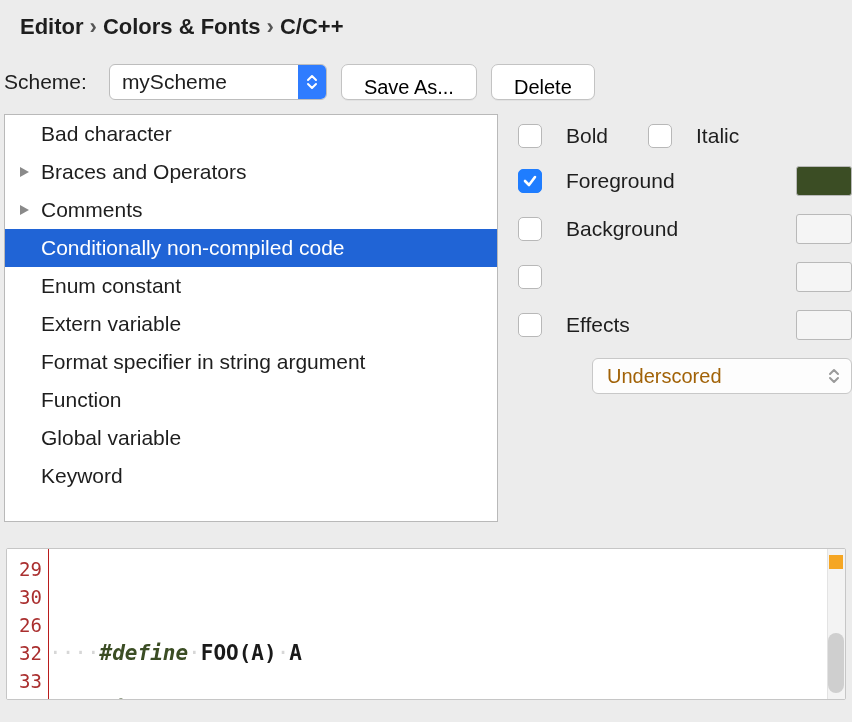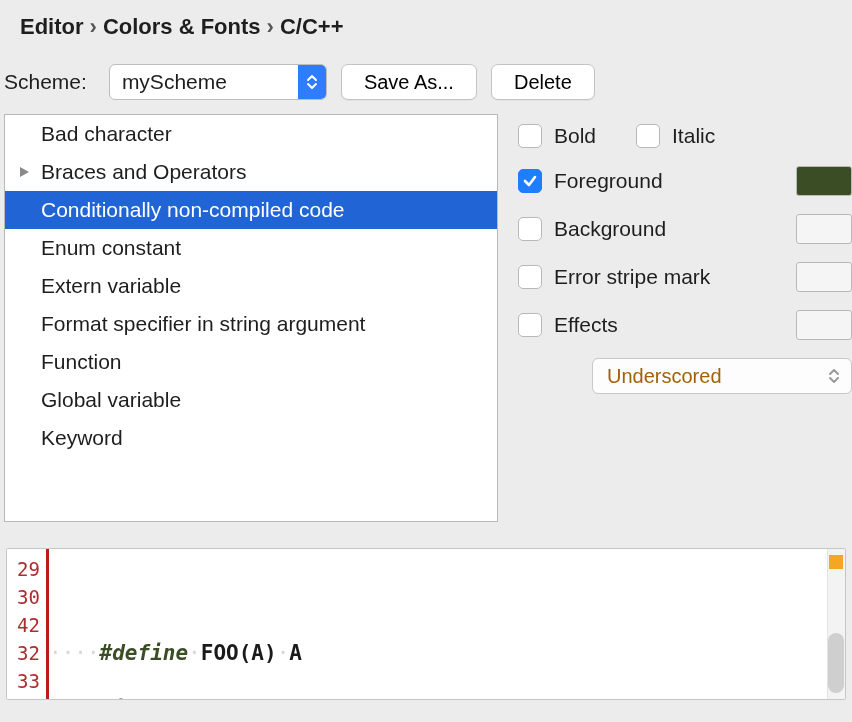--- a/index.html
+++ b/index.html
@@ -54,21 +54,21 @@
   .select-caret svg { display:block; }
 
   .btn {
     background: #ffffff;
     border: 1px solid #c3c3c3;
     border-radius: 7px;
     height: 36px;
     padding: 0 22px;
     font-size: 20px;
     display: inline-flex;
-    align-items: center;
+    align-items: flex-end;
     cursor: pointer;
     box-shadow: 0 1px 0 rgba(0,0,0,0.04);
   }
 
   .mid {
     display: flex;
     gap: 16px;
     padding: 0 0 0 4px;
   }
 
@@ -106,21 +106,21 @@
   }
   .attr-row1 {
     display: flex;
     align-items: center;
     gap: 40px;
     padding-left: 4px;
   }
   .chk {
     display: flex;
     align-items: center;
-    gap: 12px;
+    gap: 24px;
   }
   .chk-box {
     width: 24px; height: 24px;
     border: 1px solid #b8b8b8;
     border-radius: 5px;
     background: #fff;
     display: flex;
     align-items: center;
     justify-content: center;
   }
@@ -167,21 +167,21 @@
     border-radius: 2px;
     height: 152px;
     display: flex;
     font-family: Menlo, Consolas, monospace;
     font-size: 21px;
     position: relative;
     overflow: hidden;
   }
   .gutter {
     background: #ffffff;
-    border-right: 3px solid #b91c1c;
+    border-right: 1px solid #b91c1c;
     width: 42px;
     text-align: right;
     color: #aa2f2f;
     padding: 6px 6px 0 0;
     line-height: 28px;
     font-family: Menlo, Consolas, monospace;
     font-size: 19px;
   }
   .code {
     padding: 6px 0 0 0;
@@ -251,20 +251,28 @@
         <span class="spacer"></span>
         <span class="txt">Bad character</span>
       </div>
     <div class="li">
         <span class="tri">
           <svg width="11" height="12">
             <path d="M1 1 L10 6 L1 11 Z" fill="#8a8a8a"></path>
           </svg>
         </span>
         <span class="txt">Braces and Operators</span>
+      </div>
+    <div class="li">
+        <span class="tri">
+          <svg width="11" height="12">
+            <path d="M1 1 L10 6 L1 11 Z" fill="#8a8a8a"></path>
+          </svg>
+        </span>
+        <span class="txt">Comments</span>
       </div>
     <div class="li sel">
         <span class="spacer"></span>
         <span class="txt">Conditionally non-compiled code</span>
       </div>
     <div class="li">
         <span class="spacer"></span>
         <span class="txt">Enum constant</span>
       </div>
     <div class="li">
@@ -323,21 +331,20 @@
           <span class="chk-label">Background</span>
         </div>
       </div>
       <div class="swatch"></div>
     </div>
 
     <div class="swatch-row">
       <div class="swatch-left">
         <div class="chk">
           <div class="chk-box"></div>
-          <span class="chk-label">Error stripe mark</span>
         </div>
       </div>
       <div class="swatch"></div>
     </div>
 
     <div class="swatch-row">
       <div class="swatch-left">
         <div class="chk">
           <div class="chk-box"></div>
           <span class="chk-label">Effects</span>
@@ -357,21 +364,21 @@
       </div>
     </div>
 
   </div>
 </div>
 
 <div class="editor">
   <div class="gutter">
     <div>29</div>
     <div>30</div>
-    <div>42</div>
+    <div>26</div>
     <div>32</div>
     <div>33</div>
   </div>
   <div class="code">
 <div> </div>
 <div><span class="ws">····</span><span class="dir">#define</span><span class="ws">·</span><span class="macro">FOO</span><span class="macro">(</span><span class="macro">A</span><span class="macro">)</span><span class="ws">·</span><span class="macro">A</span></div>
 <div><span class="ws">····</span><span class="dir">#ifdef</span><span class="ws">·</span><span class="macro">DEBUG</span></div>
 
 
   </div>

